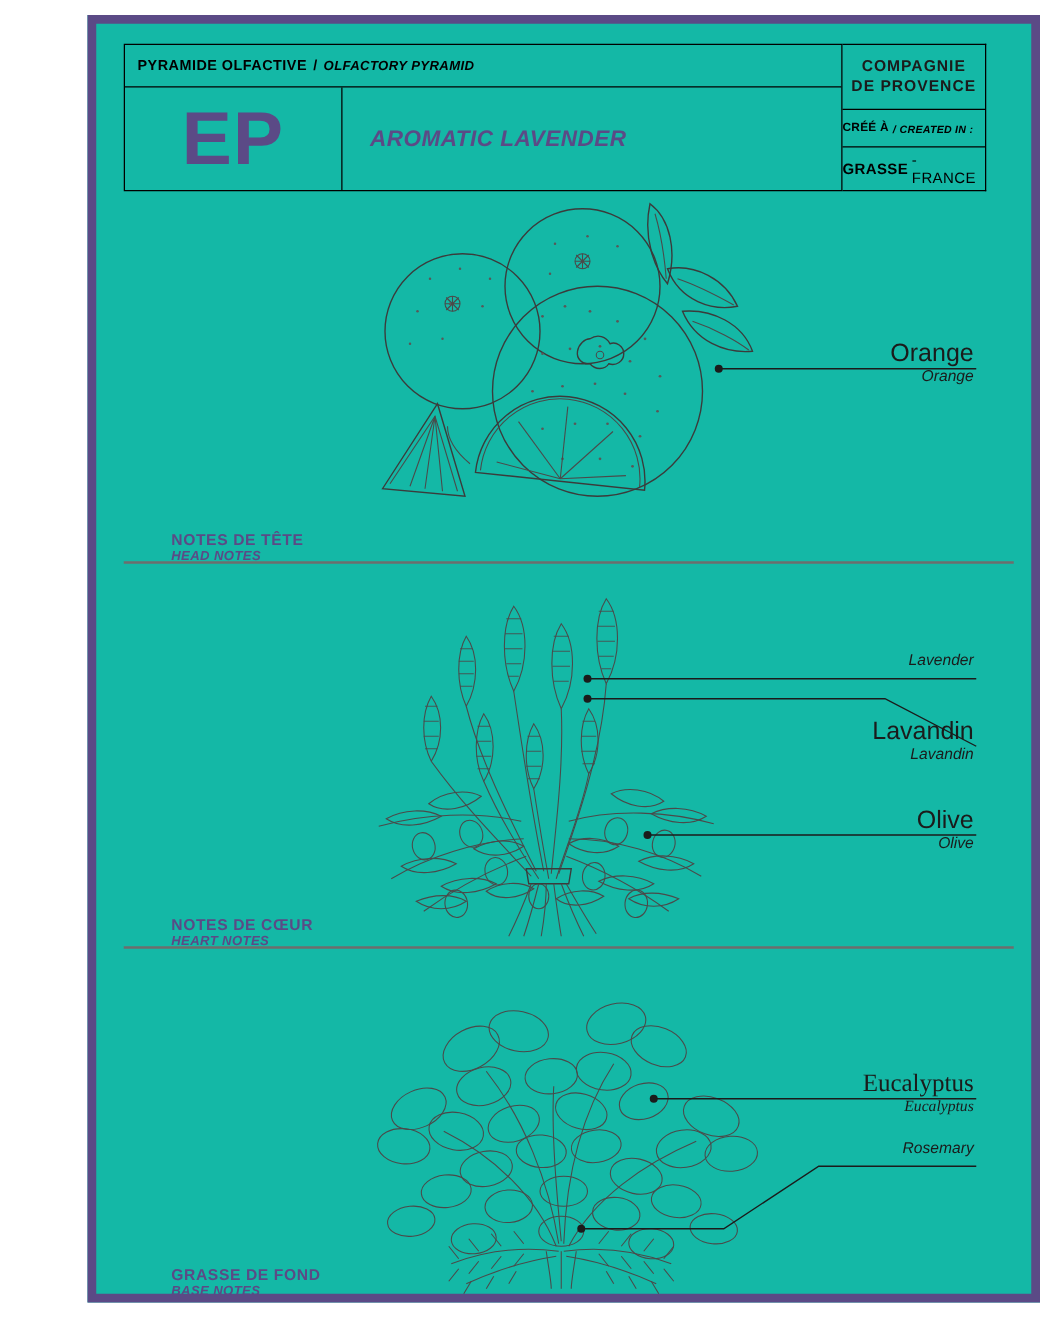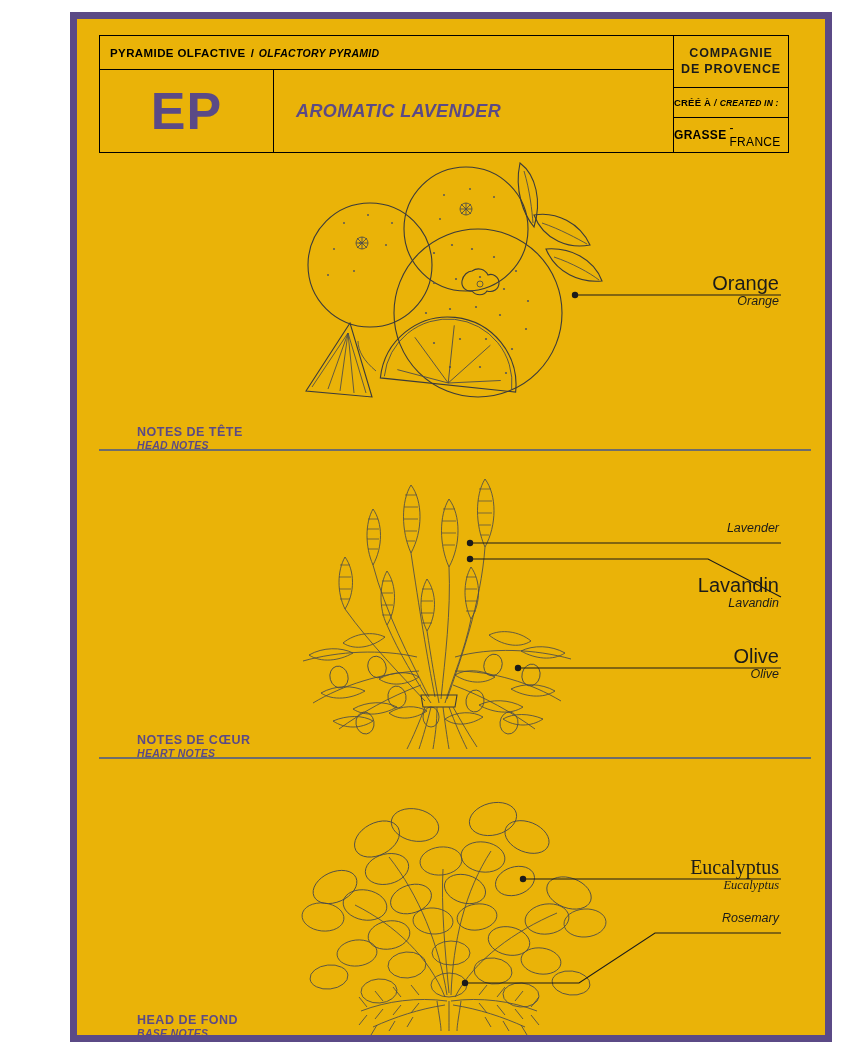--- a/index.html
+++ b/index.html
@@ -22,21 +22,21 @@
   }
   
   .frame {
     position: absolute;
     left: 70px;
     top: 12px;
     width: 762px;
     height: 1030px;
     border: 7px solid #5b4a86;
     box-sizing: border-box;
-    background: #eab308;
+    background: #14b8a6;
   }
   .inner {
     position: absolute;
     left: 22px;
     top: 16px;
     width: 712px;
     height: 992px;
   }
 
   
@@ -90,21 +90,21 @@
     top: 34px;
     width: 174px;
     height: 82px;
     border-right: 1.5px solid #000;
     box-sizing: border-box;
     display: flex;
     align-items: center;
     justify-content: center;
   }
   .ep-text {
-    font-size: 52px;
+    font-size: 60px;
     font-weight: bold;
     color: #5b4a86;
     letter-spacing: 1px;
     line-height: 1;
   }
   .hdr-names {
     position: absolute;
     left: 174px;
     top: 34px;
     right: 0;
@@ -572,19 +572,19 @@
 
       <div class="callout" style="left:440px; top:876px; width:240px;">
         <div class="ing-en">Rosemary</div>
       </div>
       <svg class="art" style="left:360px; top:886px;" width="330" height="72">
         <path class="lead" d="M8 62 L120 62 L196 12 L322 12"></path>
         <circle class="dot" cx="6" cy="62" r="3.2"></circle>
       </svg>
 
       <div class="note-label" style="top:958px;">
-        <div class="note-fr">HEAD DE FOND</div>
+        <div class="note-fr">GRASSE DE FOND</div>
         <div class="note-en">BASE NOTES</div>
       </div>
 
     </div>
   </div>
 </div>
 
 </body></html>

